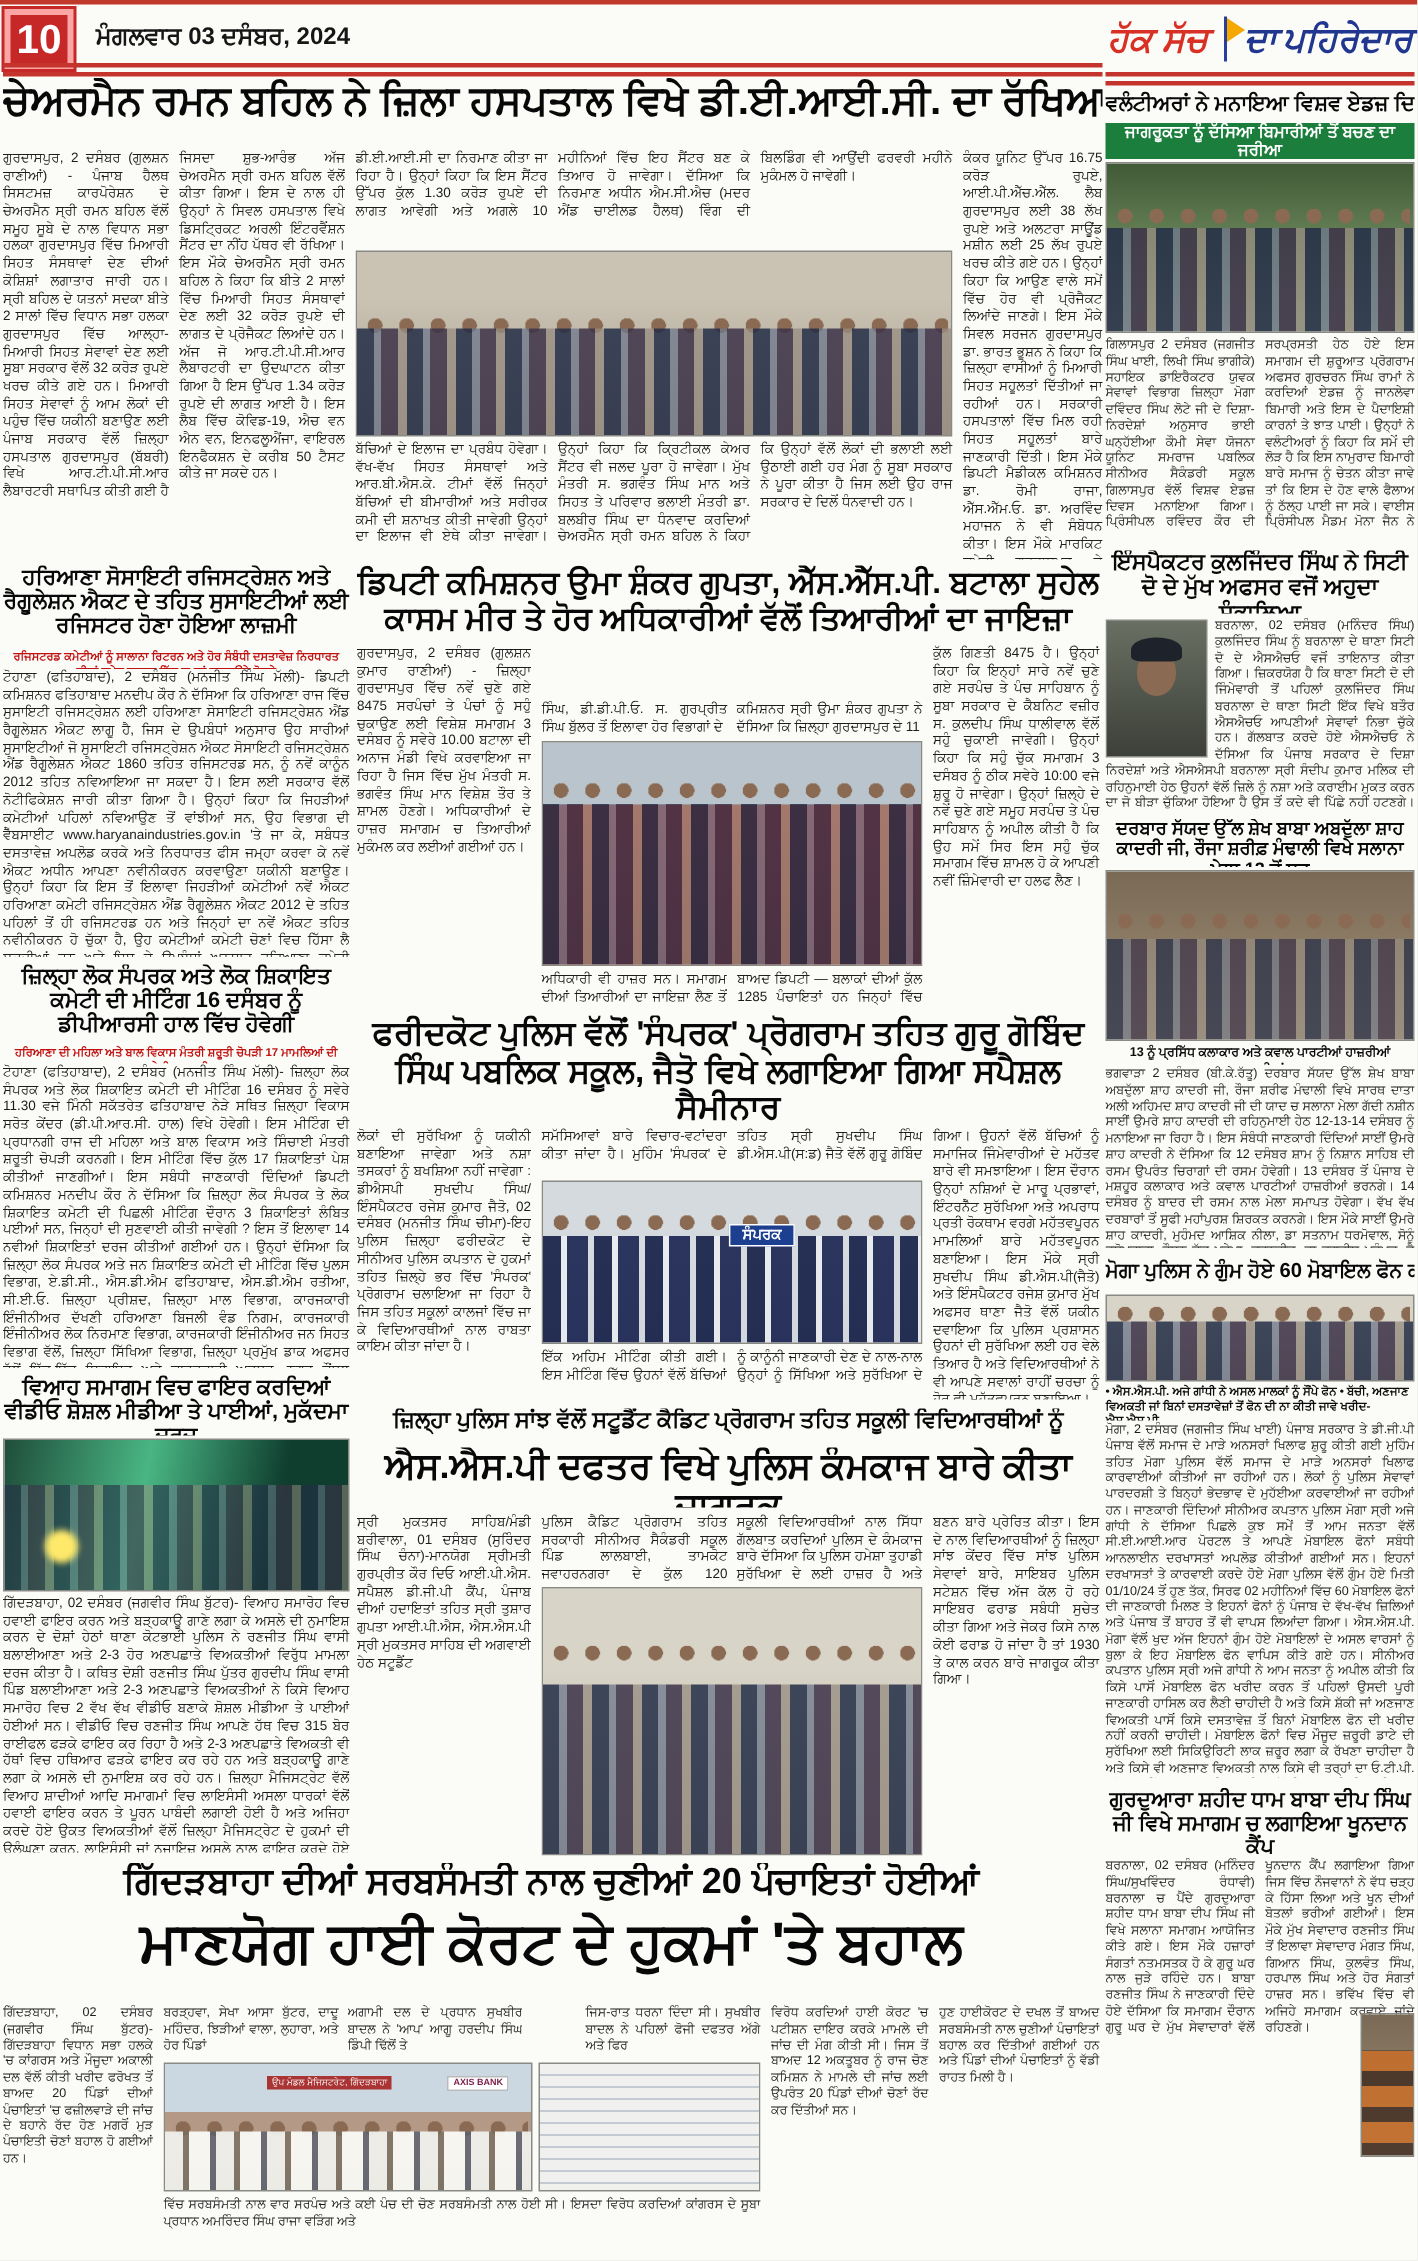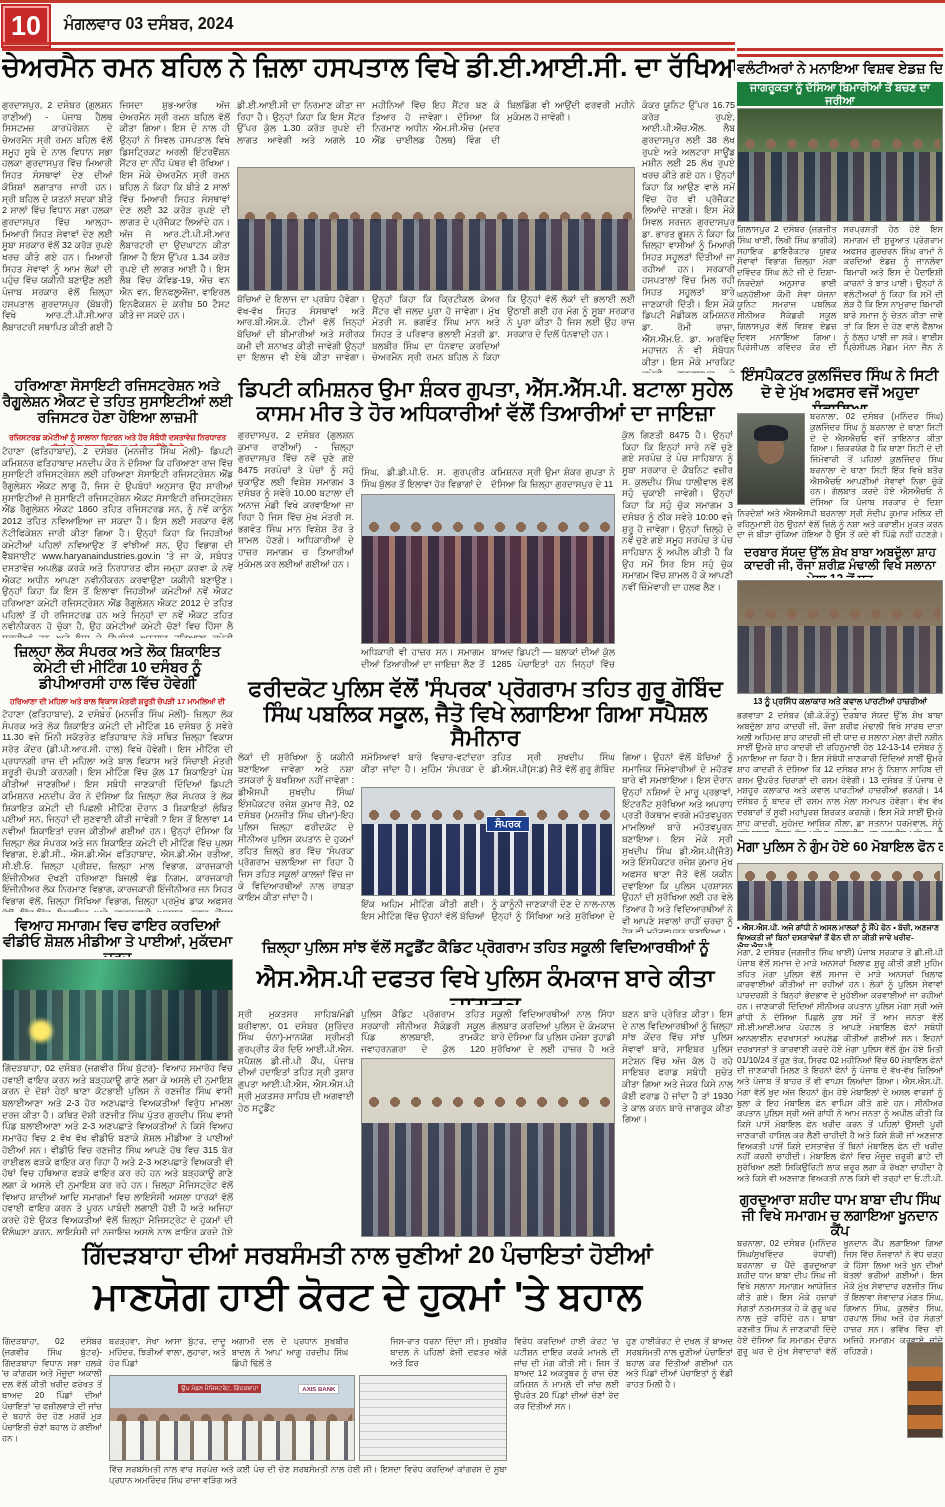--- a/index.html
+++ b/index.html
@@ -4,21 +4,21 @@
 <style>
   html,body{margin:0;padding:0;background:#e8e8e4;}
   .page{position:relative;width:945px;height:1507px;background:#fbfbf8;margin:0 auto;
         font-family:"Liberation Sans",sans-serif;color:#161616;overflow:hidden;}
   .abs{position:absolute;}
   .ovh{overflow:hidden;}
   
   .topstrip{left:0;top:0;width:945px;height:3px;background:#c0392b;}
   .pagenum{left:3px;top:6px;width:46px;height:40px;background:#c62828;color:#fff;
            font-size:27px;font-weight:800;display:flex;align-items:center;justify-content:center;
-           border:2px solid #fca5a5;box-shadow:0 0 0 2px #c62828;box-sizing:border-box;}
+           border:4px solid #fca5a5;box-shadow:0 0 0 2px #c62828;box-sizing:border-box;}
   .date{left:64px;top:15px;font-size:16px;font-weight:700;white-space:nowrap;}
   .rule-red{border-top:3px solid #c4342d;border-bottom:3px solid #c4342d;height:3px;box-sizing:content-box;}
   .rule1{left:2px;top:42px;width:733px;}
   .masthead{left:737px;top:1px;width:206px;height:50px;display:flex;align-items:center;justify-content:center;gap:4px;}
   .mh-red{color:#d93025;font-size:23px;font-weight:800;font-style:italic;white-space:nowrap;}
   .mh-blue{color:#20368f;font-size:23px;font-weight:800;font-style:italic;white-space:nowrap;}
   .flag{position:relative;width:16px;height:30px;}
   .flag .pole{position:absolute;left:7px;top:0;width:2px;height:30px;background:#2a3f9d;}
   .flag .tri{position:absolute;left:9px;top:1px;width:0;height:0;border-top:8px solid transparent;
              border-bottom:8px solid transparent;border-left:12px solid #f5a800;}
@@ -70,20 +70,29 @@
 </style>
 </head>
 <body>
 
 <div class="page">
 
   <div class="abs topstrip"></div>
   <div class="abs pagenum">10</div>
   <div class="abs date">ਮੰਗਲਵਾਰ 03 ਦਸੰਬਰ, 2024</div>
   <div class="abs rule-red rule1"></div>
+  <div class="abs masthead">
+    <span class="mh-red">ਹੱਕ ਸੱਚ</span>
+    <span class="flag">
+        <span class="pole"></span>
+        <span class="tri"></span>
+      </span>
+    <span class="mh-blue">ਦਾ</span>
+    <span class="mh-blue">ਪਹਿਰੇਦਾਰ</span>
+  </div>
   <div class="abs rule-red rule2"></div>
 
   <div class="abs hl hl-main ovh">ਚੇਅਰਮੈਨ ਰਮਨ ਬਹਿਲ ਨੇ ਜ਼ਿਲਾ ਹਸਪਤਾਲ ਵਿਖੇ ਡੀ.ਈ.ਆਈ.ਸੀ. ਦਾ ਰੱਖਿਆ ਨੀਂਹ ਪੱਥਰ</div>
 
   <div class="abs mid-flex" style="left:2px;top:100px;width:733px;height:273px;">
     <div class="mid-col bt cols2 ovh" style="width:228px;">ਗੁਰਦਾਸਪੁਰ, 2 ਦਸੰਬਰ (ਗੁਲਸ਼ਨ ਰਾਣੀਆਂ) - ਪੰਜਾਬ ਹੈਲਥ ਸਿਸਟਮਜ਼ ਕਾਰਪੋਰੇਸ਼ਨ ਦੇ ਚੇਅਰਮੈਨ ਸ੍ਰੀ ਰਮਨ ਬਹਿਲ ਵੱਲੋਂ ਸਮੂਹ ਸੂਬੇ ਦੇ ਨਾਲ ਵਿਧਾਨ ਸਭਾ ਹਲਕਾ ਗੁਰਦਾਸਪੁਰ ਵਿੱਚ ਮਿਆਰੀ ਸਿਹਤ ਸੰਸਥਾਵਾਂ ਦੇਣ ਦੀਆਂ ਕੋਸ਼ਿਸ਼ਾਂ ਲਗਾਤਾਰ ਜਾਰੀ ਹਨ। ਸ੍ਰੀ ਬਹਿਲ ਦੇ ਯਤਨਾਂ ਸਦਕਾ ਬੀਤੇ 2 ਸਾਲਾਂ ਵਿੱਚ ਵਿਧਾਨ ਸਭਾ ਹਲਕਾ ਗੁਰਦਾਸਪੁਰ ਵਿੱਚ ਆਲ੍ਹਾ-ਮਿਆਰੀ ਸਿਹਤ ਸੇਵਾਵਾਂ ਦੇਣ ਲਈ ਸੂਬਾ ਸਰਕਾਰ ਵੱਲੋਂ 32 ਕਰੋੜ ਰੁਪਏ ਖਰਚ ਕੀਤੇ ਗਏ ਹਨ। ਮਿਆਰੀ ਸਿਹਤ ਸੇਵਾਵਾਂ ਨੂੰ ਆਮ ਲੋਕਾਂ ਦੀ ਪਹੁੰਚ ਵਿੱਚ ਯਕੀਨੀ ਬਣਾਉਣ ਲਈ ਪੰਜਾਬ ਸਰਕਾਰ ਵੱਲੋਂ ਜ਼ਿਲ੍ਹਾ ਹਸਪਤਾਲ ਗੁਰਦਾਸਪੁਰ (ਬੱਬਰੀ) ਵਿਖੇ ਆਰ.ਟੀ.ਪੀ.ਸੀ.ਆਰ ਲੈਬਾਰਟਰੀ ਸਥਾਪਿਤ ਕੀਤੀ ਗਈ ਹੈ ਜਿਸਦਾ ਸ਼ੁਭ-ਆਰੰਭ ਅੱਜ ਚੇਅਰਮੈਨ ਸ੍ਰੀ ਰਮਨ ਬਹਿਲ ਵੱਲੋਂ ਕੀਤਾ ਗਿਆ। ਇਸ ਦੇ ਨਾਲ ਹੀ ਉਨ੍ਹਾਂ ਨੇ ਸਿਵਲ ਹਸਪਤਾਲ ਵਿਖੇ ਡਿਸਟ੍ਰਿਕਟ ਅਰਲੀ ਇੰਟਰਵੈਂਸ਼ਨ ਸੈਂਟਰ ਦਾ ਨੀਂਹ ਪੱਥਰ ਵੀ ਰੱਖਿਆ। ਇਸ ਮੌਕੇ ਚੇਅਰਮੈਨ ਸ੍ਰੀ ਰਮਨ ਬਹਿਲ ਨੇ ਕਿਹਾ ਕਿ ਬੀਤੇ 2 ਸਾਲਾਂ ਵਿੱਚ ਮਿਆਰੀ ਸਿਹਤ ਸੰਸਥਾਵਾਂ ਦੇਣ ਲਈ 32 ਕਰੋੜ ਰੁਪਏ ਦੀ ਲਾਗਤ ਦੇ ਪ੍ਰੋਜੈਕਟ ਲਿਆਂਦੇ ਹਨ। ਅੱਜ ਜੋ ਆਰ.ਟੀ.ਪੀ.ਸੀ.ਆਰ ਲੈਬਾਰਟਰੀ ਦਾ ਉਦਘਾਟਨ ਕੀਤਾ ਗਿਆ ਹੈ ਇਸ ਉੱਪਰ 1.34 ਕਰੋੜ ਰੁਪਏ ਦੀ ਲਾਗਤ ਆਈ ਹੈ। ਇਸ ਲੈਬ ਵਿੱਚ ਕੋਵਿਡ-19, ਐਚ ਵਨ ਐਨ ਵਨ, ਇਨਫਲੂਐਂਜਾ, ਵਾਇਰਲ ਇਨਫੈਕਸ਼ਨ ਦੇ ਕਰੀਬ 50 ਟੈਸਟ ਕੀਤੇ ਜਾ ਸਕਦੇ ਹਨ।</div>
     <div class="mid-center" style="width:398px;">
       <div class="bt cols3 ovh" style="height:64px;">ਡੀ.ਈ.ਆਈ.ਸੀ ਦਾ ਨਿਰਮਾਣ ਕੀਤਾ ਜਾ ਰਿਹਾ ਹੈ। ਉਨ੍ਹਾਂ ਕਿਹਾ ਕਿ ਇਸ ਸੈਂਟਰ ਉੱਪਰ ਕੁੱਲ 1.30 ਕਰੋੜ ਰੁਪਏ ਦੀ ਲਾਗਤ ਆਵੇਗੀ ਅਤੇ ਅਗਲੇ 10 ਮਹੀਨਿਆਂ ਵਿੱਚ ਇਹ ਸੈਂਟਰ ਬਣ ਕੇ ਤਿਆਰ ਹੋ ਜਾਵੇਗਾ। ਦੱਸਿਆ ਕਿ ਨਿਰਮਾਣ ਅਧੀਨ ਐਮ.ਸੀ.ਐਚ (ਮਦਰ ਐਂਡ ਚਾਈਲਡ ਹੈਲਥ) ਵਿੰਗ ਦੀ ਬਿਲਡਿੰਗ ਵੀ ਆਉਂਦੀ ਫਰਵਰੀ ਮਹੀਨੇ ਮੁਕੰਮਲ ਹੋ ਜਾਵੇਗੀ।</div>
       <div class="photo p-crowd" style="height:124px;">
         <div class="heads" style="top:34%;"></div>
@@ -94,21 +103,21 @@
     <div class="mid-col bt ovh" style="flex:1;">ਕੰਕਰ ਯੂਨਿਟ ਉੱਪਰ 16.75 ਕਰੋੜ ਰੁਪਏ, ਆਈ.ਪੀ.ਐੱਚ.ਐੱਲ. ਲੈਬ ਗੁਰਦਾਸਪੁਰ ਲਈ 38 ਲੱਖ ਰੁਪਏ ਅਤੇ ਅਲਟਰਾ ਸਾਊਂਡ ਮਸ਼ੀਨ ਲਈ 25 ਲੱਖ ਰੁਪਏ ਖਰਚ ਕੀਤੇ ਗਏ ਹਨ। ਉਨ੍ਹਾਂ ਕਿਹਾ ਕਿ ਆਉਣ ਵਾਲੇ ਸਮੇਂ ਵਿੱਚ ਹੋਰ ਵੀ ਪ੍ਰੋਜੈਕਟ ਲਿਆਂਦੇ ਜਾਣਗੇ। ਇਸ ਮੌਕੇ ਸਿਵਲ ਸਰਜਨ ਗੁਰਦਾਸਪੁਰ ਡਾ. ਭਾਰਤ ਭੂਸ਼ਨ ਨੇ ਕਿਹਾ ਕਿ ਜ਼ਿਲ੍ਹਾ ਵਾਸੀਆਂ ਨੂੰ ਮਿਆਰੀ ਸਿਹਤ ਸਹੂਲਤਾਂ ਦਿੱਤੀਆਂ ਜਾ ਰਹੀਆਂ ਹਨ। ਸਰਕਾਰੀ ਹਸਪਤਾਲਾਂ ਵਿੱਚ ਮਿਲ ਰਹੀ ਸਿਹਤ ਸਹੂਲਤਾਂ ਬਾਰੇ ਜਾਣਕਾਰੀ ਦਿੱਤੀ। ਇਸ ਮੌਕੇ ਡਿਪਟੀ ਮੈਡੀਕਲ ਕਮਿਸ਼ਨਰ ਡਾ. ਰੋਮੀ ਰਾਜਾ, ਐੱਸ.ਐੱਮ.ਓ. ਡਾ. ਅਰਵਿੰਦ ਮਹਾਜਨ ਨੇ ਵੀ ਸੰਬੋਧਨ ਕੀਤਾ। ਇਸ ਮੌਕੇ ਮਾਰਕਿਟ ਕਮੇਟੀ ਗੁਰਦਾਸਪੁਰ ਦੇ ਚੇਅਰਮੈਨ ਸ੍ਰੀ ਭਾਰਤ ਭੂਸ਼ਨ ਸ਼ਰਮਾ, ਸੀਨੀਅਰ ਆਗੂ ਨੋਰਿਸ ਸਲੋਤਰਾ, ਗੁਰਦੇਵ ਸਿੰਘ ਟਿਵਾਣਾ, ਬਲਾਕ ਪ੍ਰਧਾਨ ਰਣਜੀਤ ਸਿੰਘ ਬੰਬਰੀ, ਚਲਵਿੰਦਰ ਸਿੰਘ, ਗੁਰਦੇਵ ਸਿੰਘ, ਮਨਜਿੰਦਰ ਸਿੰਘ ਮੰਨਾ, ਰੁਖਵੰਤ ਰਾਜ, ਨਵੀਨ ਕੁਮਾਰ ਜੀਵਨਵਾਲ, ਸਿਹਤ ਵਿਭਾਗ ਦੇ ਮਾਸ ਮੀਡੀਆ ਅਫ਼ਸਰ ਪਰਮਿੰਦਰ ਸਿੰਘ ਹਾਜ਼ਰ ਸਨ।</div>
   </div>
 
   <div class="abs" style="left:2px;top:377px;width:231px;height:264px;">
     <div class="hl ovh" style="font-size:14.5px;height:56px;">ਹਰਿਆਣਾ ਸੋਸਾਇਟੀ ਰਜਿਸਟ੍ਰੇਸ਼ਨ ਅਤੇ ਰੈਗੂਲੇਸ਼ਨ ਐਕਟ ਦੇ ਤਹਿਤ ਸੁਸਾਇਟੀਆਂ ਲਈ ਰਜਿਸਟਰ ਹੋਣਾ ਹੋਇਆ ਲਾਜ਼ਮੀ</div>
     <div class="subhead-red ovh" style="font-size:7.6px;height:13px;">ਰਜਿਸਟਰਡ ਕਮੇਟੀਆਂ ਨੂੰ ਸਾਲਾਨਾ ਰਿਟਰਨ ਅਤੇ ਹੋਰ ਸੰਬੰਧੀ ਦਸਤਾਵੇਜ਼ ਨਿਰਧਾਰਤ ਫੀਸਾਂ ਸਮੇਤ ਦਫ਼ਤਰ ਵਿੱਚ ਜਮ੍ਹਾਂ ਕਰਵਾਉਣੇ ਹੋਣਗੇ</div>
     <div class="bt ovh" style="height:192px;">ਟੋਹਾਣਾ (ਫਤਿਹਾਬਾਦ), 2 ਦਸੰਬਰ (ਮਨਜੀਤ ਸਿੰਘ ਮੱਲੀ)- ਡਿਪਟੀ ਕਮਿਸ਼ਨਰ ਫਤਿਹਾਬਾਦ ਮਨਦੀਪ ਕੌਰ ਨੇ ਦੱਸਿਆ ਕਿ ਹਰਿਆਣਾ ਰਾਜ ਵਿੱਚ ਸੁਸਾਇਟੀ ਰਜਿਸਟ੍ਰੇਸ਼ਨ ਲਈ ਹਰਿਆਣਾ ਸੋਸਾਇਟੀ ਰਜਿਸਟ੍ਰੇਸ਼ਨ ਐਂਡ ਰੈਗੂਲੇਸ਼ਨ ਐਕਟ ਲਾਗੂ ਹੈ, ਜਿਸ ਦੇ ਉਪਬੰਧਾਂ ਅਨੁਸਾਰ ਉਹ ਸਾਰੀਆਂ ਸੁਸਾਇਟੀਆਂ ਜੋ ਸੁਸਾਇਟੀ ਰਜਿਸਟ੍ਰੇਸ਼ਨ ਐਕਟ ਸੋਸਾਇਟੀ ਰਜਿਸਟ੍ਰੇਸ਼ਨ ਐਂਡ ਰੈਗੂਲੇਸ਼ਨ ਐਕਟ 1860 ਤਹਿਤ ਰਜਿਸਟਰਡ ਸਨ, ਨੂੰ ਨਵੇਂ ਕਾਨੂੰਨ 2012 ਤਹਿਤ ਨਵਿਆਇਆ ਜਾ ਸਕਦਾ ਹੈ। ਇਸ ਲਈ ਸਰਕਾਰ ਵੱਲੋਂ ਨੋਟੀਫਿਕੇਸ਼ਨ ਜਾਰੀ ਕੀਤਾ ਗਿਆ ਹੈ। ਉਨ੍ਹਾਂ ਕਿਹਾ ਕਿ ਜਿਹੜੀਆਂ ਕਮੇਟੀਆਂ ਪਹਿਲਾਂ ਨਵਿਆਉਣ ਤੋਂ ਵਾਂਝੀਆਂ ਸਨ, ਉਹ ਵਿਭਾਗ ਦੀ ਵੈੱਬਸਾਈਟ www.haryanaindustries.gov.in 'ਤੇ ਜਾ ਕੇ, ਸਬੰਧਤ ਦਸਤਾਵੇਜ਼ ਅਪਲੋਡ ਕਰਕੇ ਅਤੇ ਨਿਰਧਾਰਤ ਫੀਸ ਜਮ੍ਹਾ ਕਰਵਾ ਕੇ ਨਵੇਂ ਐਕਟ ਅਧੀਨ ਆਪਣਾ ਨਵੀਨੀਕਰਨ ਕਰਵਾਉਣਾ ਯਕੀਨੀ ਬਣਾਉਣ। ਉਨ੍ਹਾਂ ਕਿਹਾ ਕਿ ਇਸ ਤੋਂ ਇਲਾਵਾ ਜਿਹੜੀਆਂ ਕਮੇਟੀਆਂ ਨਵੇਂ ਐਕਟ ਹਰਿਆਣਾ ਕਮੇਟੀ ਰਜਿਸਟ੍ਰੇਸ਼ਨ ਐਂਡ ਰੈਗੂਲੇਸ਼ਨ ਐਕਟ 2012 ਦੇ ਤਹਿਤ ਪਹਿਲਾਂ ਤੋਂ ਹੀ ਰਜਿਸਟਰਡ ਹਨ ਅਤੇ ਜਿਨ੍ਹਾਂ ਦਾ ਨਵੇਂ ਐਕਟ ਤਹਿਤ ਨਵੀਨੀਕਰਨ ਹੋ ਚੁੱਕਾ ਹੈ, ਉਹ ਕਮੇਟੀਆਂ ਕਮੇਟੀ ਚੋਣਾਂ ਵਿਚ ਹਿੱਸਾ ਲੈ ਸਕਦੀਆਂ ਹਨ ਅਤੇ ਇਸ ਦੇ ਉਪਬੰਧਾਂ ਅਨੁਸਾਰ ਹਰਿਆਣਾ ਕਮੇਟੀ ਰਜਿਸਟ੍ਰੇਸ਼ਨ ਅਤੇ ਰੈਗੂਲੇਸ਼ਨ ਐਕਟ 2012 ਸਬੰਧਤ ਦਸਤਾਵੇਜ਼ਾਂ ਅਤੇ ਨਿਰਧਾਰਕ ਫੀਸਾਂ ਦੇ ਨਾਲ ਸਾਲਾਨਾ ਰਿਟਰਨ ਆਦਿ ਸਮੇਂ ਸਿਰ ਜ਼ਿਲ੍ਹਾ ਰਜਿਸਟਰਾਰ ਦਫ਼ਤਰ ਵਿੱਚ ਜਮ੍ਹਾਂ ਕਰਨ। ਉਕਤ ਐਕਟ ਦੀ ਉਲੰਘਣਾ ਕਰਨ ਵਾਲੀਆਂ ਕਮੇਟੀਆਂ ਵਿਰੁੱਧ ਹਰਿਆਣਾ ਕਮੇਟੀ ਰਜਿਸਟ੍ਰੇਸ਼ਨ ਅਤੇ ਰੈਗੂਲੇਸ਼ਨ ਐਕਟ 2012 ਦੇ ਨਿਯਮਾਂ ਅਨੁਸਾਰ ਸਖ਼ਤ ਕਾਰਵਾਈ ਕੀਤੀ ਜਾਵੇਗੀ।</div>
   </div>
 
   <div class="abs" style="left:2px;top:643px;width:231px;height:272px;">
-    <div class="hl ovh" style="font-size:14.5px;height:54px;">ਜ਼ਿਲ੍ਹਾ ਲੋਕ ਸੰਪਰਕ ਅਤੇ ਲੋਕ ਸ਼ਿਕਾਇਤ ਕਮੇਟੀ ਦੀ ਮੀਟਿੰਗ 10 ਦਸੰਬਰ ਨੂੰ ਡੀਪੀਆਰਸੀ ਹਾਲ ਵਿੱਚ ਹੋਵੇਗੀ</div>
+    <div class="hl ovh" style="font-size:14.5px;height:54px;">ਜ਼ਿਲ੍ਹਾ ਲੋਕ ਸੰਪਰਕ ਅਤੇ ਲੋਕ ਸ਼ਿਕਾਇਤ ਕਮੇਟੀ ਦੀ ਮੀਟਿੰਗ 16 ਦਸੰਬਰ ਨੂੰ ਡੀਪੀਆਰਸੀ ਹਾਲ ਵਿੱਚ ਹੋਵੇਗੀ</div>
     <div class="subhead-red ovh" style="font-size:7.6px;height:12px;">ਹਰਿਆਣਾ ਦੀ ਮਹਿਲਾ ਅਤੇ ਬਾਲ ਵਿਕਾਸ ਮੰਤਰੀ ਸ਼ਰੂਤੀ ਚੋਪੜੀ 17 ਮਾਮਲਿਆਂ ਦੀ ਕਰੇਗੀ ਸੁਣਵਾਈ</div>
     <div class="bt ovh" style="height:203px;">ਟੋਹਾਣਾ (ਫਤਿਹਾਬਾਦ), 2 ਦਸੰਬਰ (ਮਨਜੀਤ ਸਿੰਘ ਮੱਲੀ)- ਜ਼ਿਲ੍ਹਾ ਲੋਕ ਸੰਪਰਕ ਅਤੇ ਲੋਕ ਸ਼ਿਕਾਇਤ ਕਮੇਟੀ ਦੀ ਮੀਟਿੰਗ 16 ਦਸੰਬਰ ਨੂੰ ਸਵੇਰੇ 11.30 ਵਜੇ ਮਿੰਨੀ ਸਕੱਤਰੇਤ ਫਤਿਹਾਬਾਦ ਨੇੜੇ ਸਥਿਤ ਜ਼ਿਲ੍ਹਾ ਵਿਕਾਸ ਸਰੋਤ ਕੇਂਦਰ (ਡੀ.ਪੀ.ਆਰ.ਸੀ. ਹਾਲ) ਵਿਖੇ ਹੋਵੇਗੀ। ਇਸ ਮੀਟਿੰਗ ਦੀ ਪ੍ਰਧਾਨਗੀ ਰਾਜ ਦੀ ਮਹਿਲਾ ਅਤੇ ਬਾਲ ਵਿਕਾਸ ਅਤੇ ਸਿੰਚਾਈ ਮੰਤਰੀ ਸ਼ਰੂਤੀ ਚੋਪੜੀ ਕਰਨਗੀ। ਇਸ ਮੀਟਿੰਗ ਵਿੱਚ ਕੁੱਲ 17 ਸ਼ਿਕਾਇਤਾਂ ਪੇਸ਼ ਕੀਤੀਆਂ ਜਾਣਗੀਆਂ। ਇਸ ਸਬੰਧੀ ਜਾਣਕਾਰੀ ਦਿੰਦਿਆਂ ਡਿਪਟੀ ਕਮਿਸ਼ਨਰ ਮਨਦੀਪ ਕੌਰ ਨੇ ਦੱਸਿਆ ਕਿ ਜ਼ਿਲ੍ਹਾ ਲੋਕ ਸੰਪਰਕ ਤੇ ਲੋਕ ਸ਼ਿਕਾਇਤ ਕਮੇਟੀ ਦੀ ਪਿਛਲੀ ਮੀਟਿੰਗ ਦੌਰਾਨ 3 ਸ਼ਿਕਾਇਤਾਂ ਲੰਬਿਤ ਪਈਆਂ ਸਨ, ਜਿਨ੍ਹਾਂ ਦੀ ਸੁਣਵਾਈ ਕੀਤੀ ਜਾਵੇਗੀ ? ਇਸ ਤੋਂ ਇਲਾਵਾ 14 ਨਵੀਆਂ ਸ਼ਿਕਾਇਤਾਂ ਦਰਜ ਕੀਤੀਆਂ ਗਈਆਂ ਹਨ। ਉਨ੍ਹਾਂ ਦੱਸਿਆ ਕਿ ਜ਼ਿਲ੍ਹਾ ਲੋਕ ਸੰਪਰਕ ਅਤੇ ਜਨ ਸ਼ਿਕਾਇਤ ਕਮੇਟੀ ਦੀ ਮੀਟਿੰਗ ਵਿੱਚ ਪੁਲਸ ਵਿਭਾਗ, ਏ.ਡੀ.ਸੀ., ਐਸ.ਡੀ.ਐਮ ਫਤਿਹਾਬਾਦ, ਐਸ.ਡੀ.ਐਮ ਰਤੀਆ, ਸੀ.ਈ.ਓ. ਜ਼ਿਲ੍ਹਾ ਪ੍ਰੀਸ਼ਦ, ਜ਼ਿਲ੍ਹਾ ਮਾਲ ਵਿਭਾਗ, ਕਾਰਜਕਾਰੀ ਇੰਜੀਨੀਅਰ ਦੱਖਣੀ ਹਰਿਆਣਾ ਬਿਜਲੀ ਵੰਡ ਨਿਗਮ, ਕਾਰਜਕਾਰੀ ਇੰਜੀਨੀਅਰ ਲੋਕ ਨਿਰਮਾਣ ਵਿਭਾਗ, ਕਾਰਜਕਾਰੀ ਇੰਜੀਨੀਅਰ ਜਨ ਸਿਹਤ ਵਿਭਾਗ ਵੱਲੋਂ, ਜ਼ਿਲ੍ਹਾ ਸਿੱਖਿਆ ਵਿਭਾਗ, ਜ਼ਿਲ੍ਹਾ ਪ੍ਰਮੁੱਖ ਡਾਕ ਅਫਸਰ ਵੱਲੋਂ ਇੱਕ-ਇੱਕ ਸ਼ਿਕਾਇਤ ਅਤੇ ਕਾਰਜਕਾਰੀ ਅਫਸਰ, ਨਗਰ ਕੌਂਸਲ ਟੋਹਾਣਾ, ਖੇਤੀਬਾੜੀ ਵਿਭਾਗ ਅਤੇ ਜ਼ਿਲ੍ਹਾ ਸਮਾਜ ਭਲਾਈ ਵਿਭਾਗ ਵੱਲੋਂ ਦੋ-ਦੋ ਸ਼ਿਕਾਇਤਾਂ ਨੂੰ ਸੁਣਵਾਈ ਲਈ ਰੱਖਿਆ ਜਾਵੇਗਾ। ਡਿਪਟੀ ਕਮਿਸ਼ਨਰ ਨੇ ਸਬੰਧਤ ਵਿਭਾਗ ਦੇ ਅਧਿਕਾਰੀਆਂ ਨੂੰ ਹਦਾਇਤ ਕੀਤੀ ਹੈ ਕਿ ਉਹ ਆਪੋ-ਆਪਣੇ ਵਿਭਾਗਾਂ ਦੀਆਂ ਤਾਜ਼ਾ ਰਿਪੋਰਟਾਂ ਨਾਲ ਨਿਰਧਾਰਤ ਮਿਤੀ 'ਤੇ ਸਹੀ ਸਮੇਂ ਅਤੇ ਸਥਾਨ 'ਤੇ ਹਾਜ਼ਰ ਹੋਣ ਨੂੰ ਯਕੀਨੀ ਬਣਾਉਣ।</div>
   </div>
 
   <div class="abs" style="left:2px;top:917px;width:231px;height:322px;">
     <div class="hl ovh" style="font-size:14.5px;height:40px;">ਵਿਆਹ ਸਮਾਗਮ ਵਿਚ ਫਾਇਰ ਕਰਦਿਆਂ ਵੀਡੀਓ ਸ਼ੋਸ਼ਲ ਮੀਡੀਆ ਤੇ ਪਾਈਆਂ, ਮੁਕੱਦਮਾ ਦਰਜ</div>
     <div class="photo p-video" style="height:102px;margin:2px 0;">
       <div class="figs" style="height:70%;opacity:.7;"></div>
       <div style="position:absolute;left:12%;bottom:18%;width:22px;height:22px;border-radius:50%;background:#ffe96a;filter:blur(2px);"></div>
     </div>

